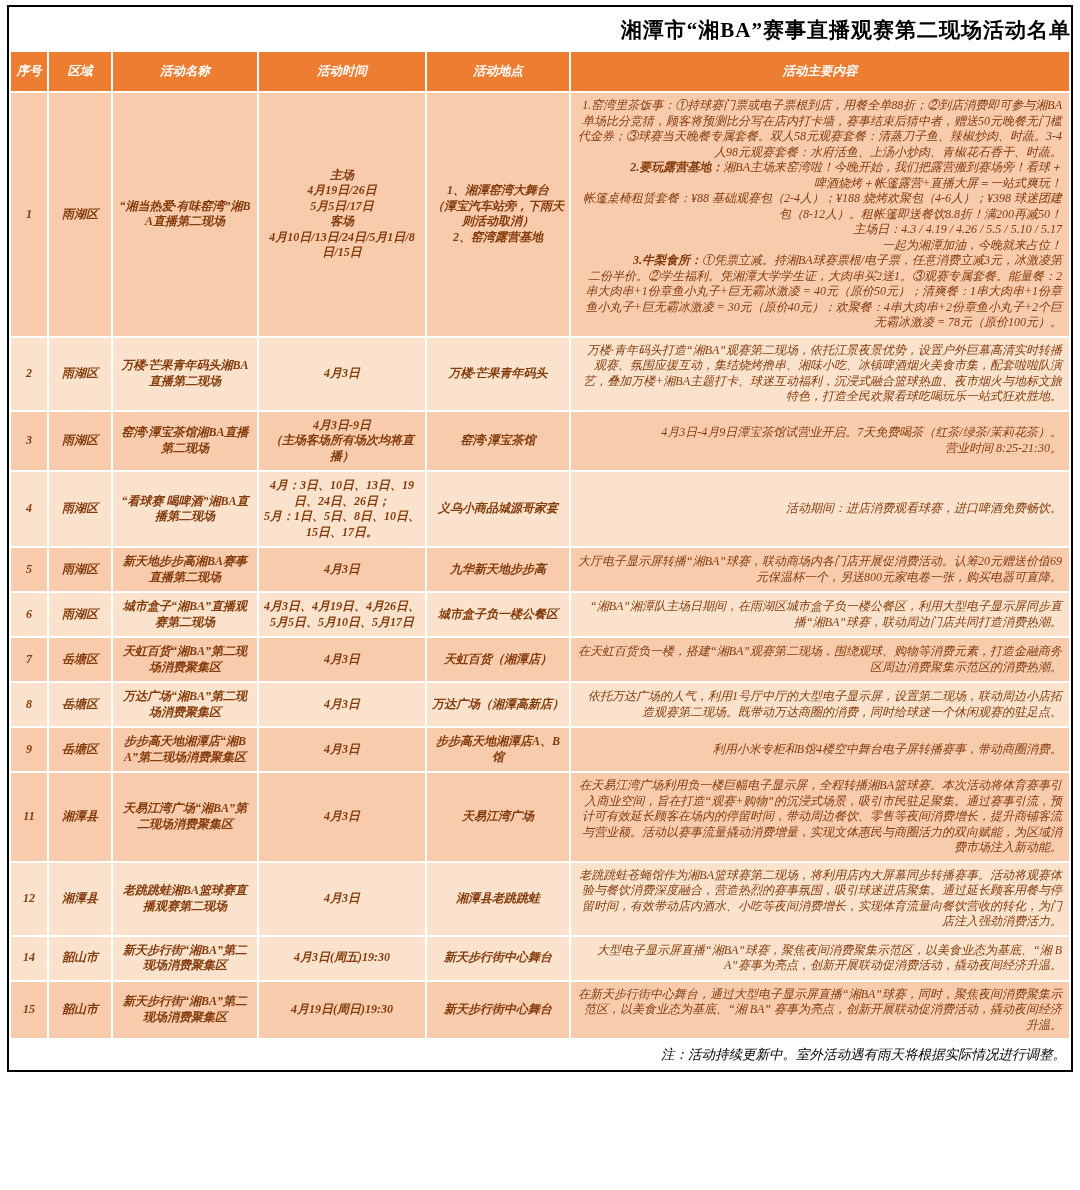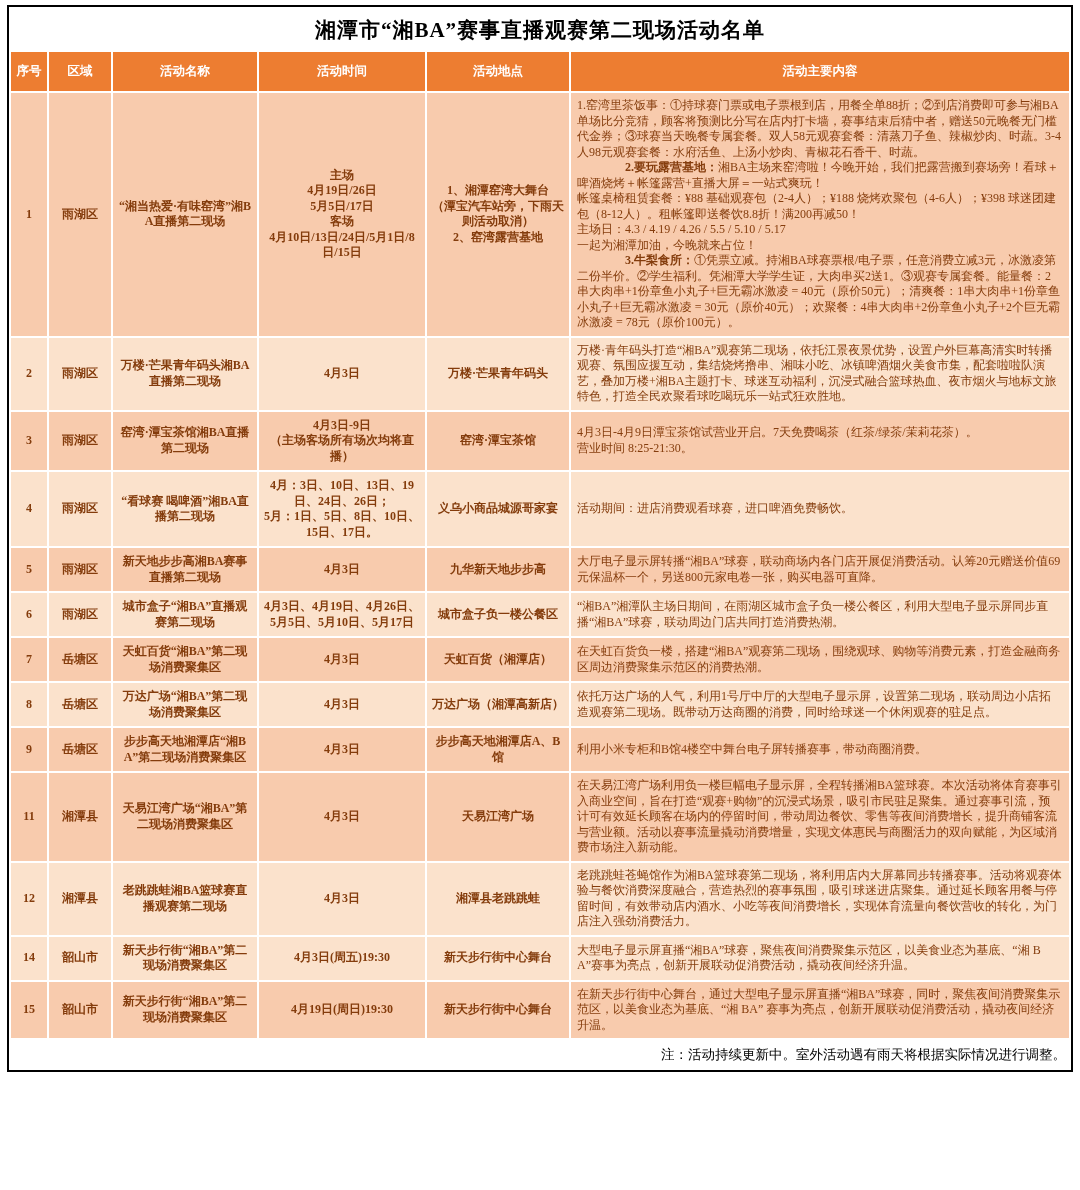--- a/index.html
+++ b/index.html
@@ -1,26 +1,26 @@
 <!DOCTYPE html>
 <html><head>
 <meta charset="utf-8">
 <style>
   html,body{margin:0;padding:0;background:#ffffff;}
   body{width:1080px;font-family:"Liberation Serif","DejaVu Serif",serif;}
   .sheet{margin:5px 7px 4px 7px;border:2px solid #000;background:#fff;}
-  .title-row{text-align:center;font-size:21px;font-weight:bold;color:#000;padding:9px 0 6px 0;letter-spacing:1px;}
-  table{width:100%;border-collapse:collapse;table-layout:fixed;}
+  .title-row{text-align:right;font-size:21px;font-weight:bold;color:#000;padding:9px 0 6px 0;letter-spacing:1px;}
+  table{width:100%;border-collapse:collapse;table-layout:fixed;font-style:italic;}
   col.c-no{width:38px;} col.c-region{width:64px;} col.c-name{width:146px;}
   col.c-time{width:168px;} col.c-loc{width:144px;} col.c-content{width:auto;}
   th{background:#ED7D31;color:#fff;font-size:12.5px;font-weight:bold;padding:11px 2px;border:2px solid #fff;}
   td{border:2px solid #fff;font-size:12px;line-height:15.5px;color:#843C0C;padding:6px 5px;
      text-align:center;vertical-align:middle;white-space:pre-line;word-break:break-all;position:relative;}
   td.b{font-weight:bold;}
-  td.cell-content{text-align:left;padding:5px 7px 5px 6px;}
+  td.cell-content{text-align:right;padding:5px 7px 5px 6px;}
   tr.odd td{background:#F8CBAD;}
   tr.even td{background:#FBE2CC;}
   .seg-b{font-weight:bold;margin-left:48px;}
   tr.note-row td{background:#fff;color:#000;text-align:right;font-size:13.5px;font-weight:normal;
      padding:7px 4px;border:none;white-space:normal;}
 </style>
 </head>
 <body>
 
 <div class="sheet">

